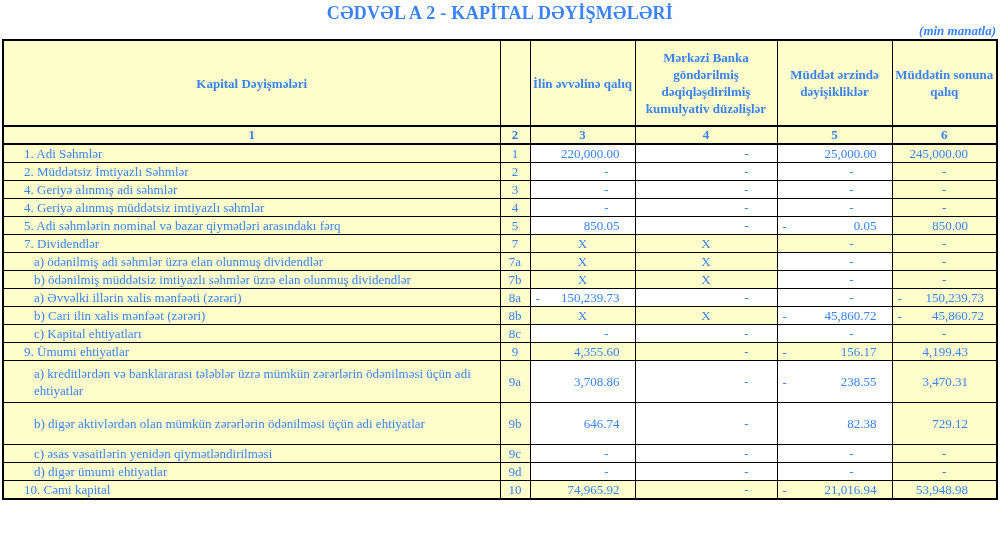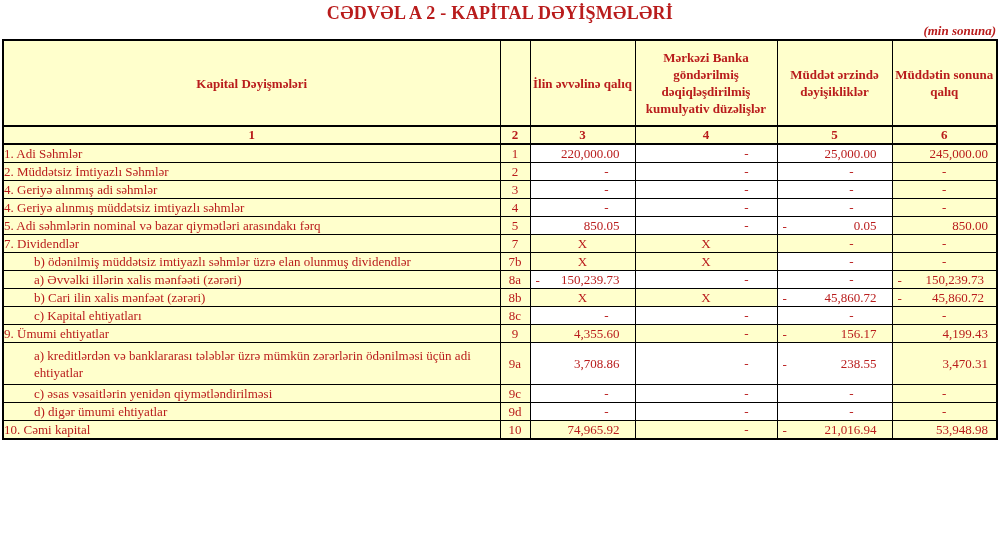--- a/index.html
+++ b/index.html
@@ -1,18 +1,18 @@
 <!DOCTYPE html>
 <html><head>
 <meta charset="utf-8">
 <style>
   html, body { margin: 0; padding: 0; background: #ffffff; }
   .page {
     width: 1000px; height: 541px; overflow: hidden;
-    font-family: "Liberation Serif", serif; color: #b91c1c;
+    font-family: "Liberation Serif", serif; color: #3b82f6;
     position: relative; background: #ffffff;
   }
   .title {
     text-align: center; font-weight: bold; font-size: 18px;
     line-height: 20px; margin: 3px 0 0 0; letter-spacing: .3px;
   }
   .unit-note {
     text-align: right; font-style: italic; font-weight: bold;
     font-size: 13px; line-height: 15px; padding-right: 4px; margin: 0 0 1px 0;
   }
@@ -24,43 +24,43 @@
   .cap th, .cap td {
     border: 1px solid #000; font-size: 13px; padding: 0;
     overflow: hidden;
   }
   .cap thead th { background: var(--yel); font-weight: bold; text-align: center; vertical-align: middle; line-height: 17px; }
   tr.head-row { height: 86px; }
   tr.index-row th { height: 16px; border-top: 2px solid #000; border-bottom: 2px solid #000; line-height: 16px; }
   tbody tr { height: 18px; }
   tbody tr.tall { height: 42px; }
   tbody td { line-height: 17px; vertical-align: middle; }
-  td.c-label { background: var(--yel); text-align: left; padding-left: 0; }
+  td.c-label { background: var(--yel); text-align: left; padding-left: 20px; }
   td.c-label.indent { padding-left: 30px; }
   td.c-num { background: var(--yel); text-align: center; }
   td.c-val.y { background: var(--yel); }
   td.c-val.w { background: #ffffff; padding-left: 29px; }
   td.c-val.num { text-align: right; padding-right: 15px; }
-  td.c-val.num.col6 { padding-right: 8px; }
+  td.c-val.num.col6 { padding-right: 28px; }
   td.c-val.x { text-align: center; }
   td.c-val.dash { text-align: right; }
   td.c-val.dash.col3 { padding-right: 26px; }
   td.c-val.dash.col4 { padding-right: 28px; }
   td.c-val.dash.col5 { padding-right: 38px; }
   td.c-val.dash.col6 { text-align: center; padding-right: 0; }
   td.c-val.neg { position: relative; text-align: right; padding-right: 15px; }
   td.c-val.neg.col6 { padding-right: 12px; }
   td.c-val.neg .minus { position: absolute; left: 5px; top: 50%; transform: translateY(-50%); }
 </style>
 </head>
 <body>
 
 <div class="page" style="--yel: #FFFFCC;">
   <div class="title">CƏDVƏL A 2 - KAPİTAL DƏYİŞMƏLƏRİ</div>
-  <div class="unit-note">(min sonuna)</div>
+  <div class="unit-note">(min manatla)</div>
 
   <table class="cap">
     <colgroup>
       <col style="width:497px">
         <col style="width:30px">
         <col style="width:105px">
       <col style="width:142px">
         <col style="width:115px">
         <col style="width:105px">
     </colgroup>
@@ -125,20 +125,28 @@
         </tr>
         <tr>
           <td class="c-label">7. Dividendlər</td>
           <td class="c-num">7</td>
           <td class="c-val col3 y x">X</td>
           <td class="c-val col4 y x">X</td>
           <td class="c-val col5 y dash">-</td>
           <td class="c-val col6 y dash">-</td>
         </tr>
         <tr>
+          <td class="c-label indent">a) ödənilmiş adi səhmlər üzrə elan olunmuş dividendlər</td>
+          <td class="c-num">7a</td>
+          <td class="c-val col3 y x">X</td>
+          <td class="c-val col4 y x">X</td>
+          <td class="c-val col5 w dash">-</td>
+          <td class="c-val col6 y dash">-</td>
+        </tr>
+        <tr>
           <td class="c-label indent">b) ödənilmiş müddətsiz imtiyazlı səhmlər üzrə elan olunmuş dividendlər</td>
           <td class="c-num">7b</td>
           <td class="c-val col3 y x">X</td>
           <td class="c-val col4 y x">X</td>
           <td class="c-val col5 w dash">-</td>
           <td class="c-val col6 y dash">-</td>
         </tr>
         <tr>
           <td class="c-label indent">a) Əvvəlki illərin xalis mənfəəti (zərəri)</td>
           <td class="c-num">8a</td>
@@ -172,20 +180,28 @@
           <td class="c-val col6 y num">4,199.43</td>
         </tr>
         <tr class="tall">
           <td class="c-label indent">a) kreditlərdən və banklararası  tələblər üzrə mümkün zərərlərin ödənilməsi üçün adi ehtiyatlar</td>
           <td class="c-num">9a</td>
           <td class="c-val col3 w num">3,708.86</td>
           <td class="c-val col4 w dash">-</td>
           <td class="c-val col5 w neg"><span class="minus">-</span><span class="val">238.55</span></td>
           <td class="c-val col6 y num">3,470.31</td>
         </tr>
+        <tr class="tall">
+          <td class="c-label indent">b) digər aktivlərdən olan mümkün zərərlərin ödənilməsi üçün adi ehtiyatlar</td>
+          <td class="c-num">9b</td>
+          <td class="c-val col3 w num">646.74</td>
+          <td class="c-val col4 w dash">-</td>
+          <td class="c-val col5 w num">82.38</td>
+          <td class="c-val col6 y num">729.12</td>
+        </tr>
         <tr>
           <td class="c-label indent">c) əsas vəsaitlərin yenidən qiymətləndirilməsi</td>
           <td class="c-num">9c</td>
           <td class="c-val col3 w dash">-</td>
           <td class="c-val col4 w dash">-</td>
           <td class="c-val col5 w dash">-</td>
           <td class="c-val col6 y dash">-</td>
         </tr>
         <tr>
           <td class="c-label indent">d) digər ümumi ehtiyatlar</td>

